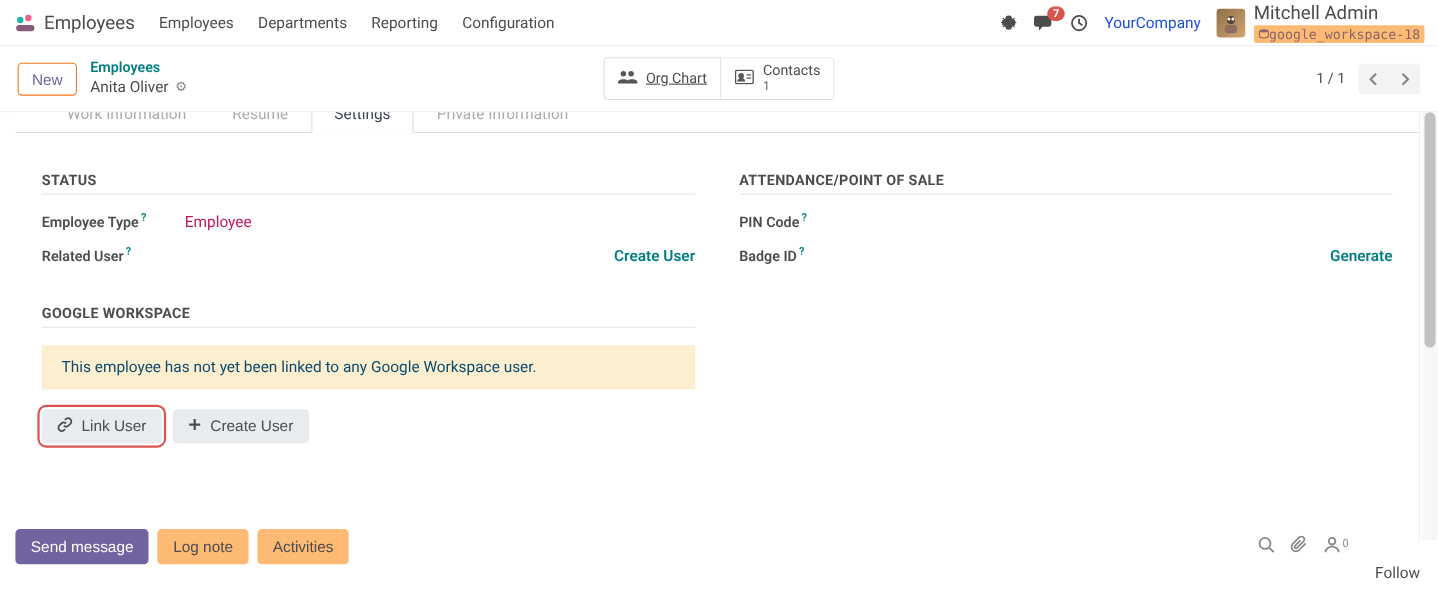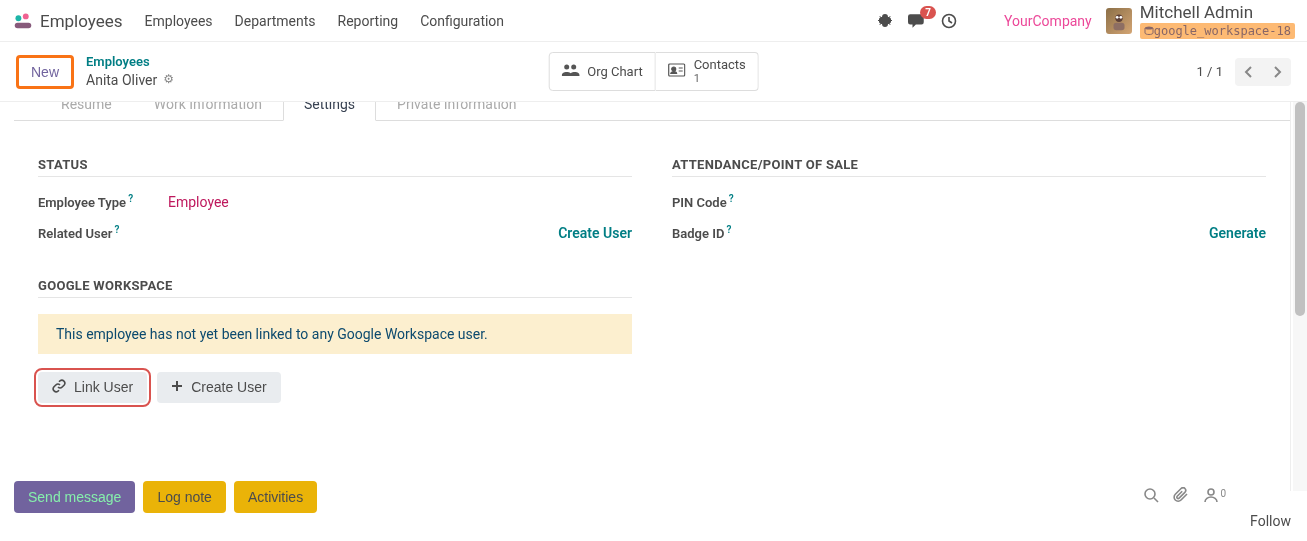--- a/index.html
+++ b/index.html
@@ -10,38 +10,38 @@
   .app-icon { width: 22px; height: 22px; margin-right: 6px; position: relative; }
   .app-icon svg { width: 22px; height: 22px; }
   .app-title { font-size: 17px; color: #4c4c4c; margin-right: 22px; }
   .nav-items { display: flex; gap: 22px; }
   .nav-item { color: #4c4c4c; cursor: pointer; font-size: 14px; }
   .nav-spacer { flex: 1; }
   .nav-right { display: flex; align-items: center; gap: 14px; }
   .icon-btn { width: 18px; height: 18px; display: flex; align-items: center; justify-content: center; color: #4c4c4c; cursor: pointer; }
   .msg-wrap { position: relative; }
   .msg-badge { position: absolute; top: -6px; right: -10px; background: #d9534f; color: #fff; border-radius: 10px; font-size: 10px; padding: 1px 5px; font-weight: bold; }
-  .company { color: #ec4899; font-size: 14px; margin-left: 32px; }
+  .company { color: #1d4ed8; font-size: 14px; }
   .user-block { display: flex; align-items: center; gap: 8px; }
   .avatar { width: 26px; height: 26px; border-radius: 3px; background: linear-gradient(135deg,#8b6f47,#d4a574); display:flex; align-items:center; justify-content:center; }
   .avatar svg { width: 22px; height: 22px; }
   .user-info { display: flex; flex-direction: column; line-height: 1.2; }
   .user-name { font-size: 17px; color: #4c4c4c; }
   .db-badge { font-family: monospace; font-size: 12px; background: #fdba74; color: #866; padding: 1px 4px; border-radius: 2px; display: inline-flex; align-items: center; gap: 0; }
 
   
   .controlpanel { display: flex; align-items: center; padding: 10px 16px; border-bottom: 1px solid #eeeeee; gap: 12px; position: relative; height: 60px; }
-  .new-btn { border: 3px solid #f97316; background: #fff; color: #71639e; padding: 6px 12px; border-radius: 4px; font-size: 14px; cursor: pointer; }
+  .new-btn { border: 1px solid #f97316; background: #fff; color: #71639e; padding: 6px 12px; border-radius: 4px; font-size: 14px; cursor: pointer; }
   .breadcrumb { display: flex; flex-direction: column; line-height: 1.3; }
   .bc-parent { color: #017e84; font-size: 13px; font-weight: 600; }
   .bc-current { color: #4c4c4c; font-size: 14px; display:flex; align-items:center; gap:6px; }
   .bc-current .gear { font-size: 12px; color: #888; }
   .center-buttons { position: absolute; left: 50%; transform: translateX(-50%); display: flex; gap: 0; }
   .stat-btn { display: flex; align-items: center; gap: 8px; border: 1px solid #ddd; background: #fff; padding: 5px 12px; cursor: pointer; font-size: 13px; color: #4c4c4c; }
-  .stat-btn:first-child { border-radius: 4px 0 0 4px; }
+  .stat-btn:first-child { border-radius: 4px 0 0 4px; text-decoration: underline; }
   .stat-btn:last-child { border-radius: 0 4px 4px 0; border-left: none; }
   .stat-btn .sbicon { font-size: 16px; color: #666; }
   .stat-btn .sbtxt { display:flex; flex-direction:column; line-height:1.1; }
   .stat-btn .sbnum { font-size: 11px; color: #666; }
   .pager-group { display:flex; align-items:center; gap:12px; margin-left:auto; }
   .pager { color: #4c4c4c; font-size: 13px; }
   .pager-arrows { display:flex; }
   .arrow-btn { width: 28px; height: 28px; display:flex; align-items:center; justify-content:center; background:#f3f3f3; color:#888; cursor:pointer; }
   .arrow-btn:first-child { border-radius: 4px 0 0 4px; }
   .arrow-btn:last-child { border-radius: 0 4px 4px 0; }
@@ -64,22 +64,22 @@
   
   .section-title.gw { margin-top: 36px; }
   .alert { background: #fcefcf; color: #0c4a6e; padding: 12px 18px; border-radius: 0; margin-bottom: 18px; }
   .gw-buttons { display:flex; gap: 10px; }
   .gw-btn { display:flex; align-items:center; gap:8px; background:#e9ecef; border:none; padding: 7px 14px; border-radius: 4px; font-size: 14px; color:#4c4c4c; cursor:pointer; }
   .gw-btn.highlight { outline: 2px solid #d9534f; outline-offset: 2px; }
   
   
   .chatter { position:absolute; left:14px; right:16px; bottom:6px; display:flex; align-items:center; gap:8px; padding: 6px 0; }
   .c-btn { padding: 8px 14px; border-radius: 4px; font-size: 14px; cursor:pointer; border:none; }
-  .c-btn.primary { background:#71639e; color:#86efac; }
-  .c-btn.secondary { background:#eab308; color:#4c4c4c; }
+  .c-btn.primary { background:#71639e; color:#ffffff; }
+  .c-btn.secondary { background:#fdba74; color:#4c4c4c; }
   .c-spacer { flex:1; }
   .c-icons { display:flex; align-items:center; gap:14px; color:#888; font-size:16px; }
   .follow-count { font-size: 10px; vertical-align: super; margin-left:1px; }
   .follow-link { color:#4c4c4c; font-size:14px; cursor:pointer; margin-left: 10px; margin-top: 48px; }
   
   
   .scrollbar { position:absolute; right:0; top:102px; bottom:50px; width:14px; background:#f7f7f7; }
   .scrollbar-thumb { position:absolute; right:2px; width:10px; top:0; height:55%; background:#c1c1c1; border-radius:5px; }
 </style>
 </head>
@@ -191,22 +191,22 @@
         <svg width="10" height="12" viewBox="0 0 10 12" fill="none" stroke="#888" stroke-width="2">
             <path d="M3 1l5 5-5 5"></path>
           </svg>
       </div>
     </div>
   </div>
 </div>
 
 <div class="form-sheet">
   <div class="tabs">
+    <div class="tab cut">Work Information</div>
     <div class="tab cut">Resume</div>
-    <div class="tab cut">Work Information</div>
     <div class="tab active">Settings</div>
     <div class="tab cut">Private Information</div>
   </div>
 
   <div class="content">
 
     <div class="col">
       <div class="section-title">STATUS</div>
       <div class="field-row">
         <div class="field-label">

